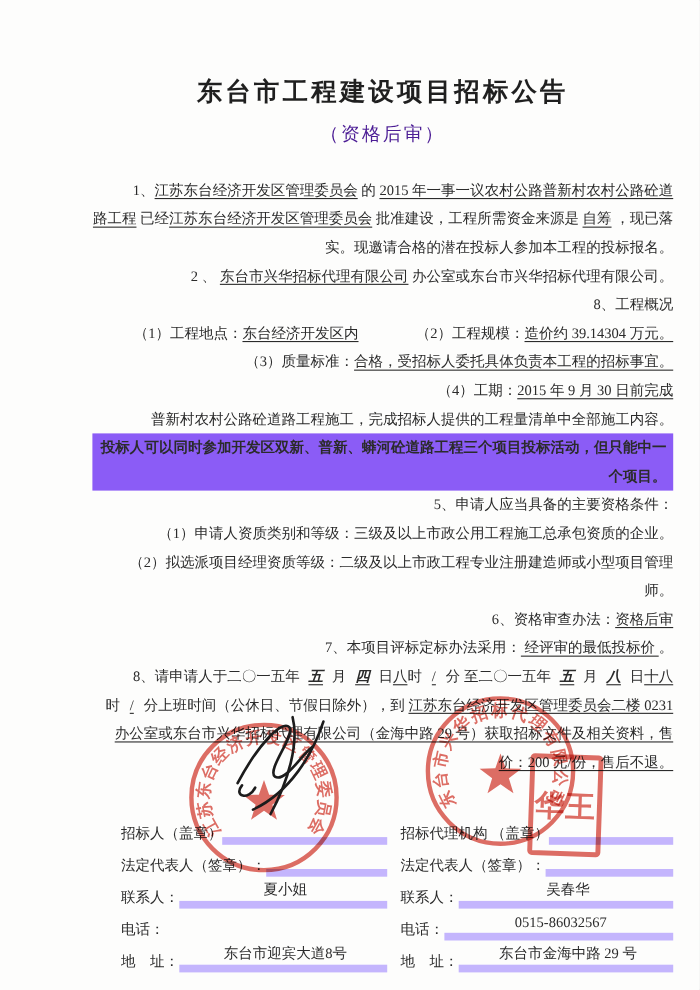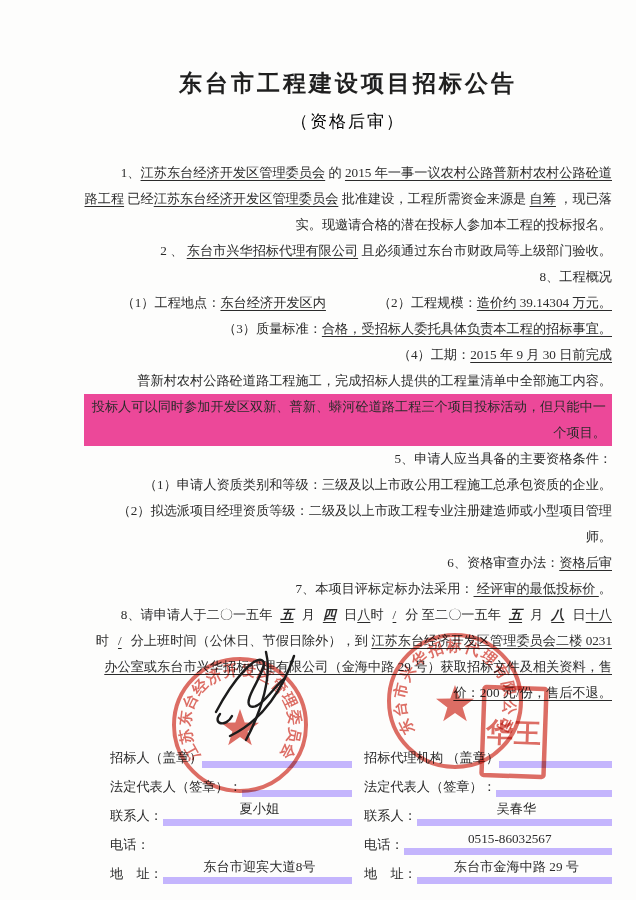--- a/index.html
+++ b/index.html
@@ -8,31 +8,31 @@
     font-family:"Liberation Serif","DejaVu Serif",serif;color:#2b2b2b;
     margin:0 auto;box-shadow:0 0 4px rgba(0,0,0,.2);padding-left:22px;
   }
   .content{padding:68px 46px 0 62px;}
   .title{
     font-family:"Liberation Sans","DejaVu Sans",sans-serif;
     font-weight:700;font-size:23px;letter-spacing:3px;text-align:center;margin:0;color:#1f1f1f;
   }
   .subtitle{
     font-family:"Liberation Sans","DejaVu Sans",sans-serif;
-    font-size:17px;text-align:center;margin:11px 0 0;letter-spacing:2px;color:#000000;
+    font-size:17px;text-align:center;margin:11px 0 0;letter-spacing:2px;color:#4c1d95;
   }
   .bodytext{margin-top:27px;font-size:13.2px;line-height:26px;text-align:right;}
   .bodytext p{margin:0;}
   .ind{text-indent:2em;}
   .ind2{text-indent:1.6em;}
   .u{text-decoration:underline;text-underline-offset:3px;}
   .hw{font-style:italic;font-weight:700;padding:0 8px;text-decoration:underline;text-underline-offset:3px;}
   .sl{padding:0 9px;text-decoration:underline;text-underline-offset:3px;}
   .gap{display:inline-block;width:52px;}
-  .hl{background:#ec4899;font-weight:400;margin-right:-46px;padding-right:6px;}
+  .hl{background:#8b5cf6;font-weight:700;margin-right:-46px;padding-right:6px;}
   
   .sign{margin-top:33px;display:flex;font-size:13.2px;}
   .col-left{width:268px;padding-left:26px;box-sizing:border-box;margin-right:12px;display:flex;flex-direction:column;}
   .col-right{flex:1;display:flex;flex-direction:column;}
   .srow{display:flex;align-items:flex-end;height:29px;text-align:center;}
   .srow .lbl{white-space:nowrap;padding-bottom:1px;}
   .srow .fill{flex:1;border-bottom:7px solid #c4b5fd;padding:0 2px 1px 6px;white-space:nowrap;}
   
   .stamp{position:absolute;color:#d9544a;mix-blend-mode:multiply;opacity:.85;pointer-events:none;}
   .ink{position:absolute;color:#1c1c1c;pointer-events:none;}
@@ -42,21 +42,21 @@
 
 <div class="page">
   <div class="content">
 
     <h1 class="title">东台市工程建设项目招标公告</h1>
     <div class="subtitle">（资格后审）</div>
 
     <div class="bodytext">
       <p class="ind"><span>1、</span><span class="u">江苏东台经济开发区管理委员会</span><span> 的 </span><span class="u">2015 年一事一议农村公路普新村农村公路砼道路工程</span><span> 已经</span><span class="u">江苏东台经济开发区管理委员会</span><span> 批准建设，工程所需资金来源是 </span><span class="u">自筹</span><span> ，现已落实。现邀请合格的潜在投标人参加本工程的投标报名。</span></p>
 
-      <p class="ind"><span>2 、 </span><span class="u">东台市兴华招标代理有限公司</span><span> 且必须通过东台市财政局等上级部门验收。</span></p>
+      <p class="ind"><span>2 、 </span><span class="u">东台市兴华招标代理有限公司</span><span> 办公室或东台市兴华招标代理有限公司。</span></p>
 
       <p class="ind">8、工程概况</p>
       <p class="ind2"><span>（1）工程地点：</span><span class="u">东台经济开发区内</span><span class="gap"></span><span>（2）工程规模：</span><span class="u">造价约 39.14304 万元。</span></p>
       <p class="ind2"><span>（3）质量标准：</span><span class="u">合格，受招标人委托具体负责本工程的招标事宜。</span></p>
       <p class="ind2"><span>（4）工期：</span><span class="u">2015 年 9 月 30 日前完成</span></p>
 
       <p>普新村农村公路砼道路工程施工，完成招标人提供的工程量清单中全部施工内容。</p>
       <p class="hl">投标人可以同时参加开发区双新、普新、蟒河砼道路工程三个项目投标活动，但只能中一个项目。</p>
 
       <p class="ind">5、申请人应当具备的主要资格条件：</p>

